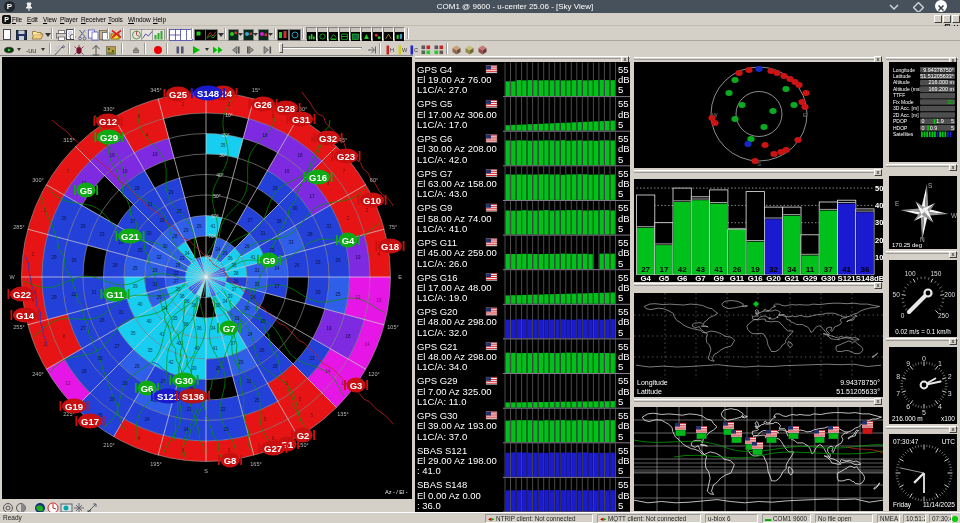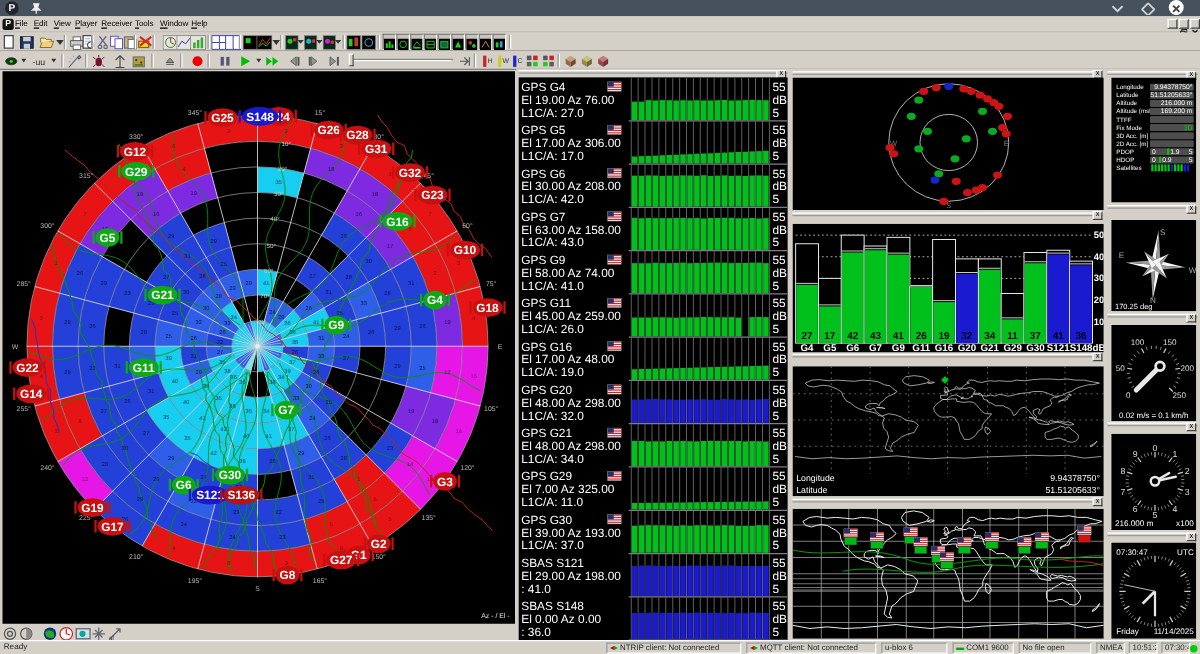--- a/index.html
+++ b/index.html
@@ -7,20 +7,21 @@
 .hdr{position:absolute;background:#d4d0c8}
 .hdr i{position:absolute;left:2px;right:2px;height:3px;border-top:1px solid #fff;border-bottom:1px solid #9a9a9a}
 .xbtn{position:absolute;width:8px;height:7px;background:#d4d0c8;border:1px solid;border-color:#fff #404040 #404040 #fff;font-size:6px;line-height:5px;text-align:center;color:#000}
 .seg{position:absolute;height:9px;border:1px solid;border-color:#9a9a9a #fff #fff #9a9a9a;font-size:6.3px;color:#222;padding-left:2px;line-height:8px;white-space:nowrap;overflow:hidden}
 </style></head><body>
 <div class="abs" style="left:0;top:0;width:960px;height:13px;background:#47515b">
 <div class="abs" style="left:4px;top:1px;width:11px;height:11px;border-radius:50%;background:#20262c;color:#fff;font-size:8px;font-weight:bold;text-align:center;line-height:11px">P</div>
 <svg class="abs" style="left:24px;top:2px" width="10" height="10">
       <path d="M3,1 L7,1 L6,4 L8,6 L2,6 L4,4 Z M5,6 L5,9" stroke="#eee" stroke-width="1" fill="#eee"></path>
     </svg>
+<div class="abs" style="left:130px;width:770px;top:2px;text-align:center;color:#fff;font-size:8px">COM1 @ 9600 - u-center 25.06 - [Sky View]</div>
 <svg class="abs" style="left:888px;top:3px" width="12" height="8">
       <path d="M2,2 L6,6 L10,2" stroke="#cfd4d8" stroke-width="1.5" fill="none"></path>
     </svg>
 <svg class="abs" style="left:913px;top:2px" width="11" height="10">
       <rect x="2" y="2" width="7" height="7" transform="rotate(45 5.5 5.5)" stroke="#cfd4d8" stroke-width="1.4" fill="none"></rect>
     </svg>
 <div class="abs" style="left:935px;top:0px;width:12px;height:12px;border-radius:50%;background:#fff"><svg width="12" height="12">
         <path d="M3.5,3.5 L8.5,8.5 M8.5,3.5 L3.5,8.5" stroke="#3a444e" stroke-width="1.6"></path>
       </svg></div>
 </div>

